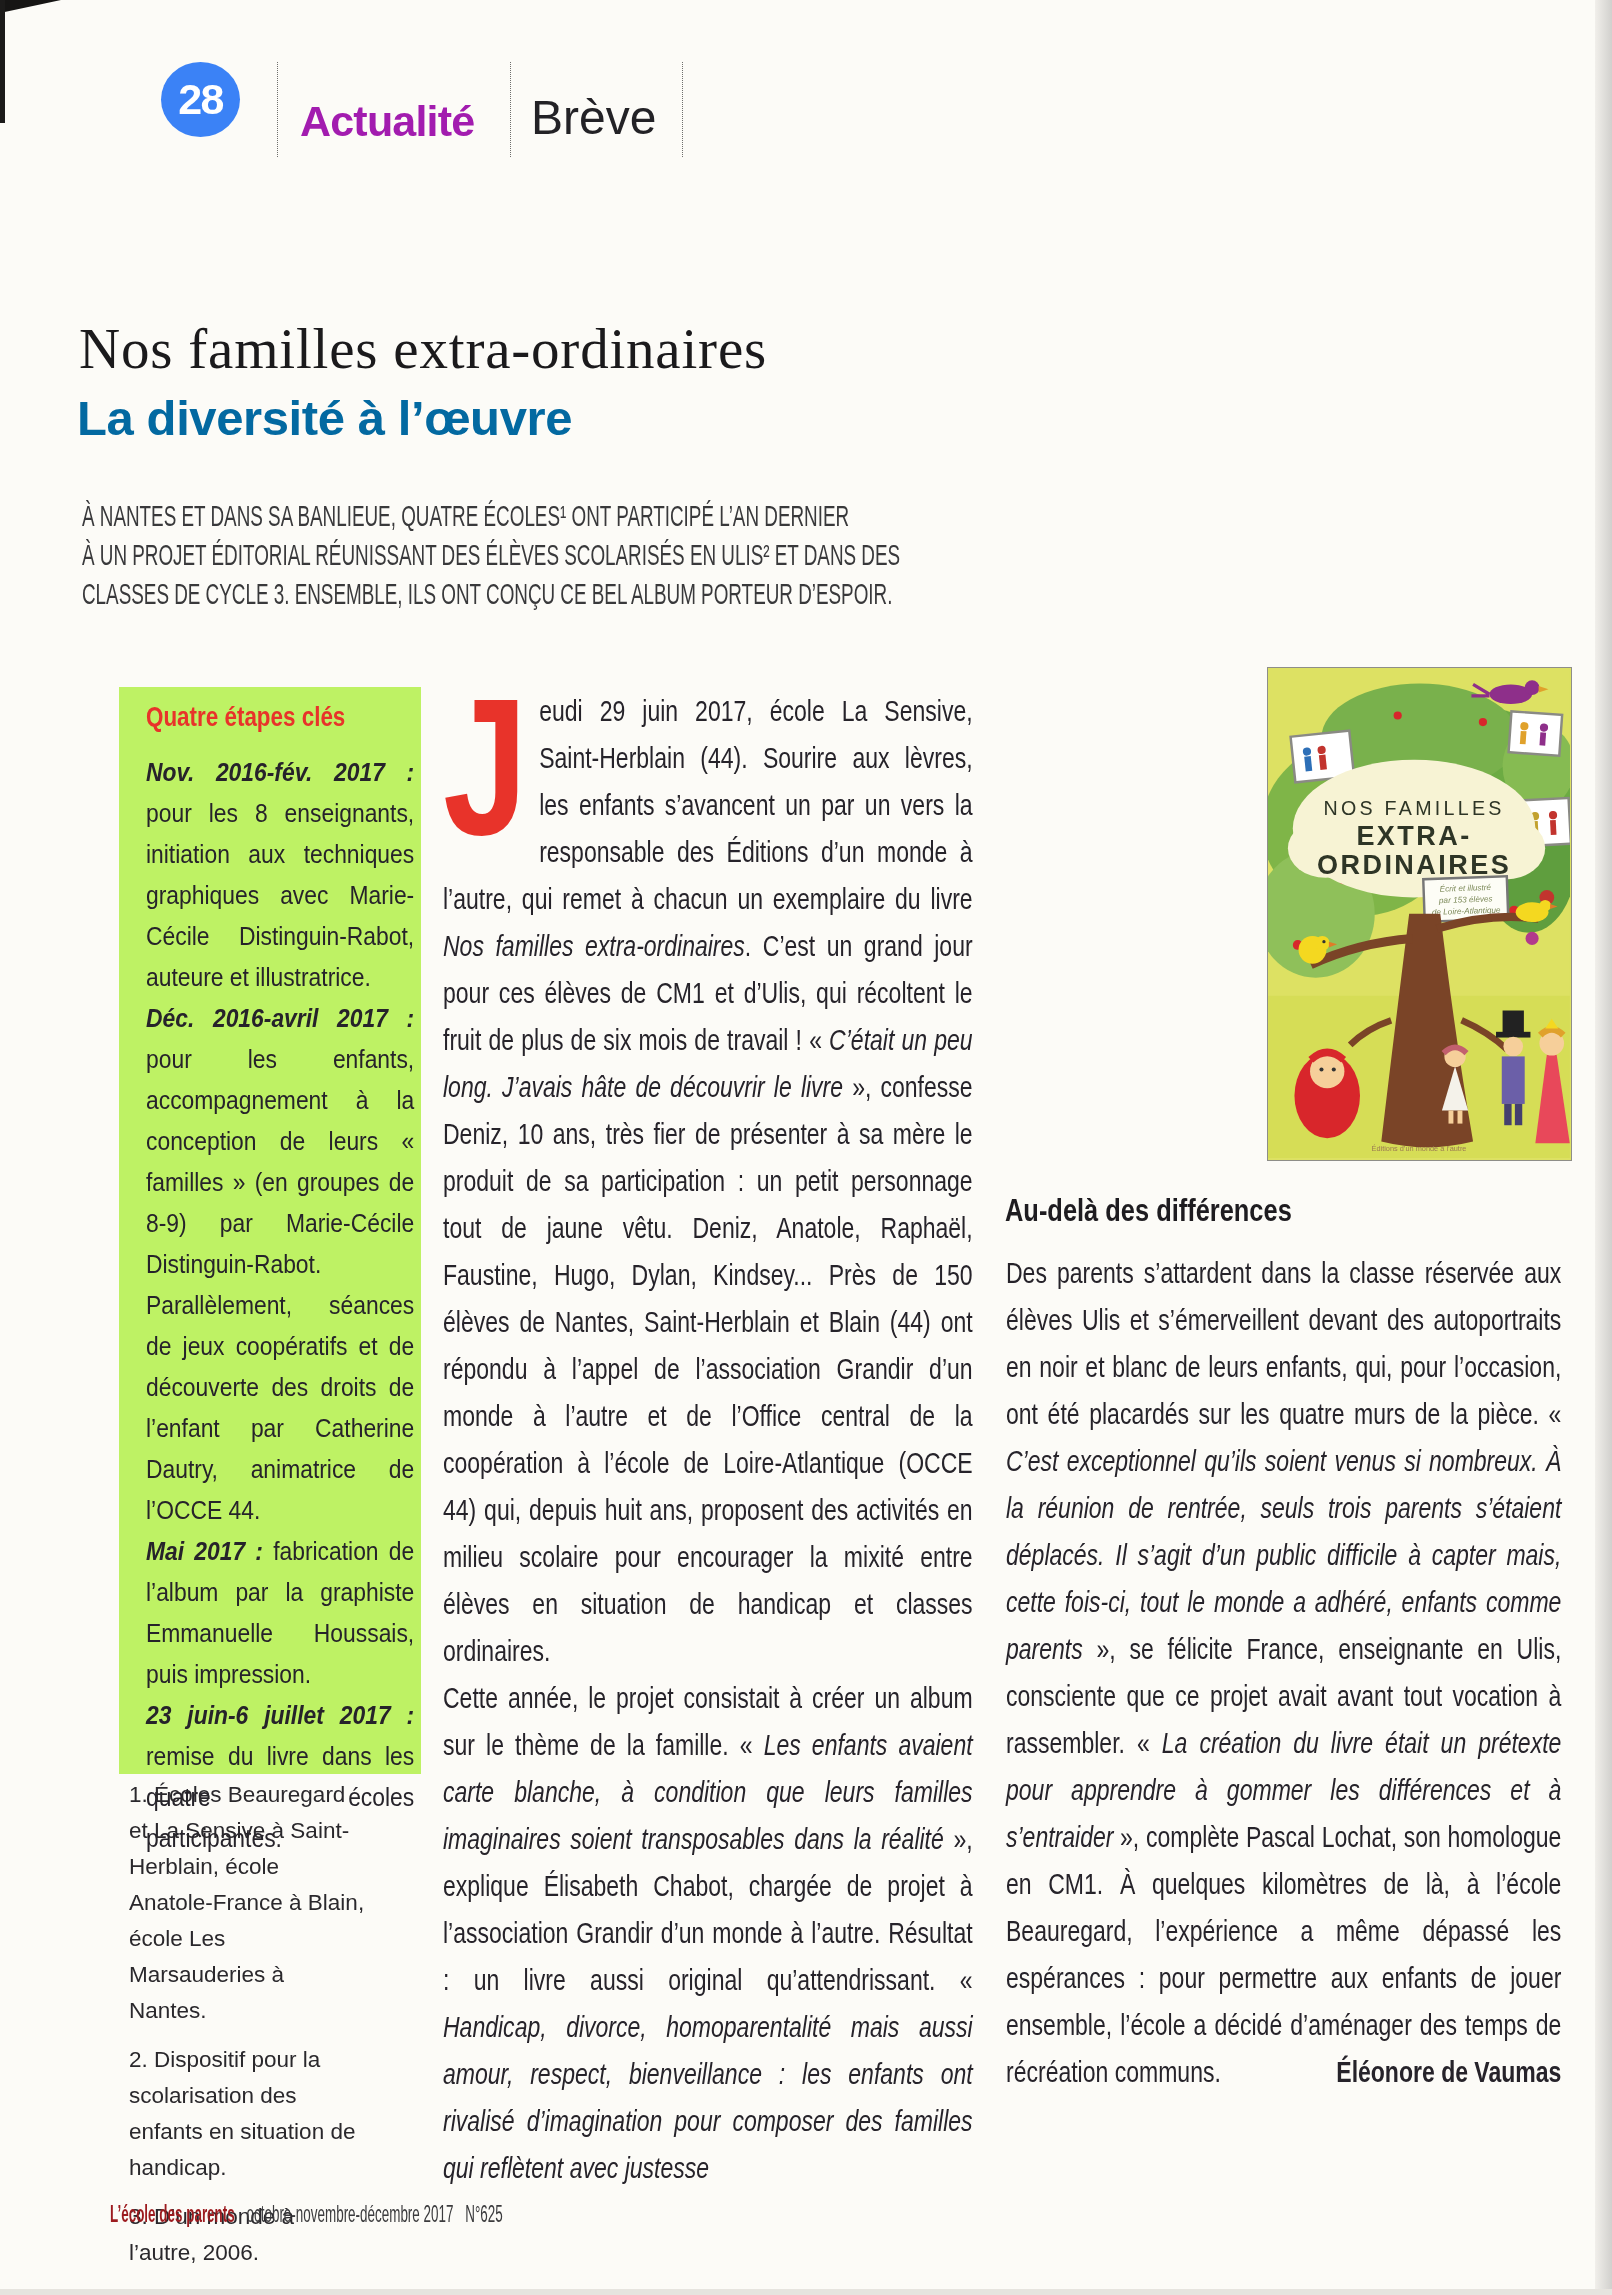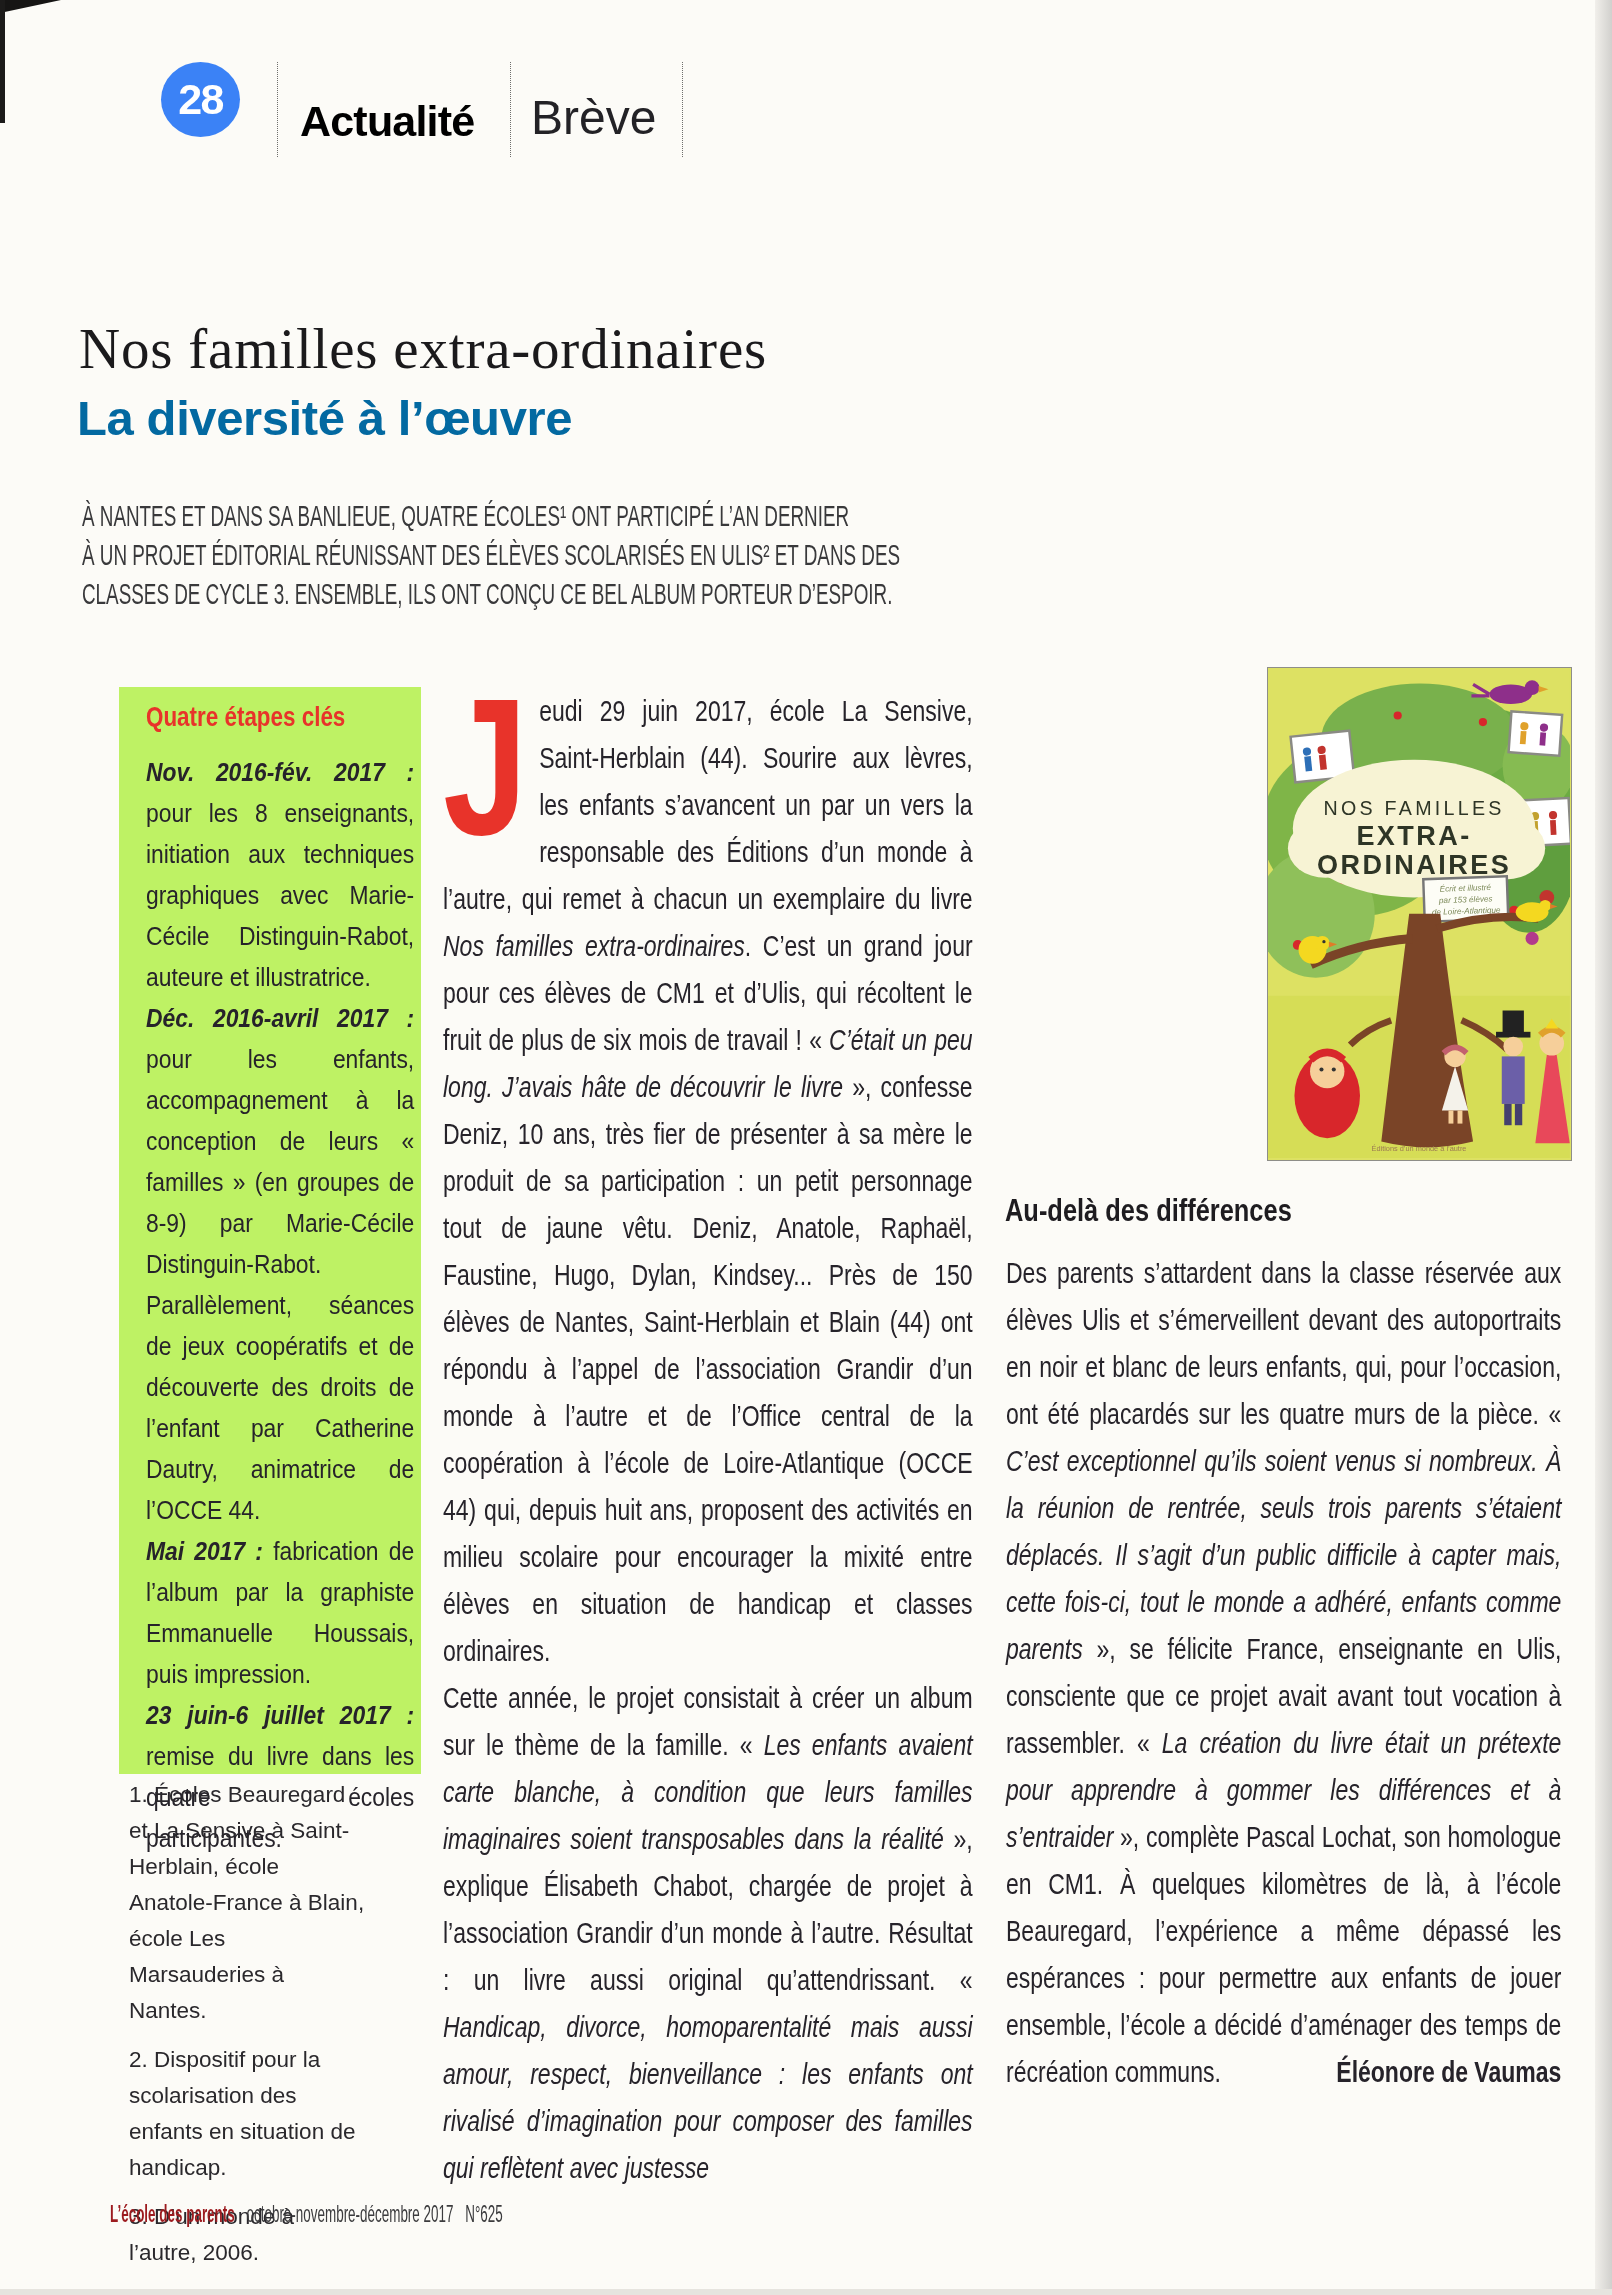--- a/index.html
+++ b/index.html
@@ -86,21 +86,21 @@
 
 <div class="page">
 
   <div class="scan-topleft"></div>
   <div class="scan-left"></div>
   <div class="scan-right"></div>
   <div class="scan-bottom"></div>
 
   <div class="pagenum">28</div>
   <div class="hrule" style="left:277px;"></div>
-  <div class="section-label" style="color:#000000;">Actualité</div>
+  <div class="section-label" style="color:#a21caf;">Actualité</div>
   <div class="hrule" style="left:510px;"></div>
   <div class="rubric-label">Brève</div>
   <div class="hrule" style="left:682px;"></div>
 
   <div class="kicker">Nos familles extra-ordinaires</div>
   <div class="headline">La diversité à l’œuvre</div>
   <div class="standfirst" id="standfirst">
       <div class="sf-line">À NANTES ET DANS SA BANLIEUE, QUATRE ÉCOLES¹ ONT PARTICIPÉ L’AN DERNIER</div>
       <div class="sf-line">À UN PROJET ÉDITORIAL RÉUNISSANT DES ÉLÈVES SCOLARISÉS EN ULIS² ET DANS DES</div>
       <div class="sf-line">CLASSES DE CYCLE 3. ENSEMBLE, ILS ONT CONÇU CE BEL ALBUM PORTEUR D’ESPOIR.</div>

